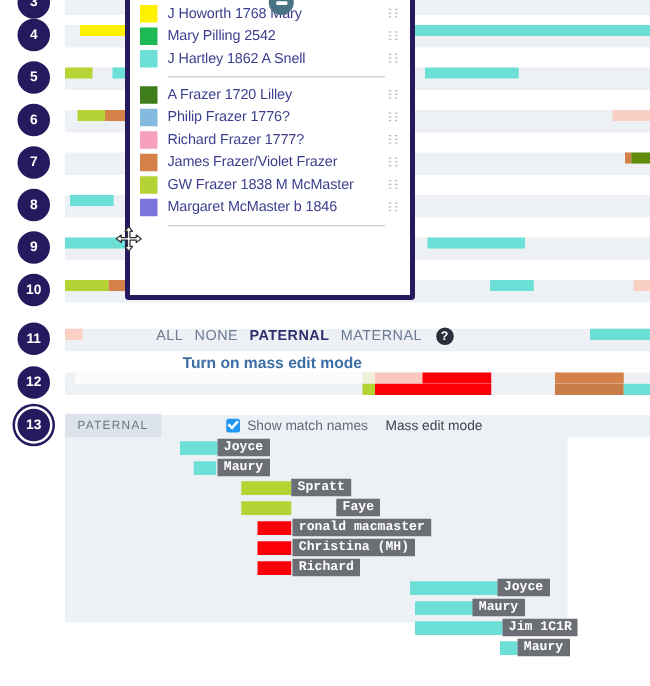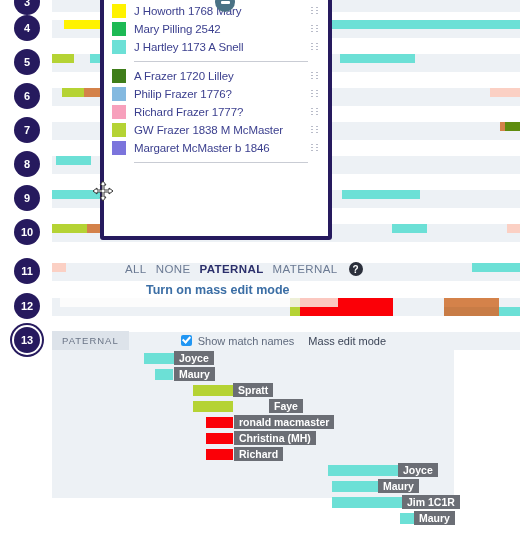--- a/index.html
+++ b/index.html
@@ -128,20 +128,21 @@
     width:3px;height:6px;border:solid #fff;border-width:0 2px 2px 0;
     transform:rotate(42deg);
   }
   .chk-label{font-size:11px;color:#5f6a7d;}
   .mass-mode{font-size:11px;color:#3b4456;margin-left:14px;}
 
   .tree-body{
     position:absolute;left:52px;top:350px;
     width:402px;height:148px;
     background:#edf1f5;
+    font-family:Liberation Mono, monospace;
   }
   .tree-row{position:relative;height:16px;margin-top:0px;}
   .tree-bar{position:absolute;top:3px;height:11px;}
   .tree-name{
     position:absolute;top:1px;height:14px;
     background:#6b6e75;color:#ffffff;
     font-size:10.5px;font-weight:bold;
     padding:0 5px;line-height:14px;
     white-space:nowrap;
   }
@@ -272,21 +273,21 @@
             <i></i>
             <i></i>
             <i></i>
             <i></i>
             <i></i>
             <i></i>
           </span>
         </div>
         <div class="legend-item">
           <span class="legend-swatch" style="background: rgb(108, 224, 214);"></span>
-          <span class="legend-label">J Hartley 1173 A Snell</span>
+          <span class="legend-label">J Hartley 1862 A Snell</span>
           <span class="grip">
             <i></i>
             <i></i>
             <i></i>
             <i></i>
             <i></i>
             <i></i>
           </span>
         </div>
         <div class="legend-sep"></div>
@@ -310,20 +311,32 @@
             <i></i>
             <i></i>
             <i></i>
             <i></i>
             <i></i>
           </span>
         </div>
         <div class="legend-item">
           <span class="legend-swatch" style="background: rgb(247, 160, 188);"></span>
           <span class="legend-label">Richard Frazer 1777?</span>
+          <span class="grip">
+            <i></i>
+            <i></i>
+            <i></i>
+            <i></i>
+            <i></i>
+            <i></i>
+          </span>
+        </div>
+        <div class="legend-item">
+          <span class="legend-swatch" style="background: rgb(212, 130, 74);"></span>
+          <span class="legend-label">James Frazer/Violet Frazer</span>
           <span class="grip">
             <i></i>
             <i></i>
             <i></i>
             <i></i>
             <i></i>
             <i></i>
           </span>
         </div>
         <div class="legend-item">

